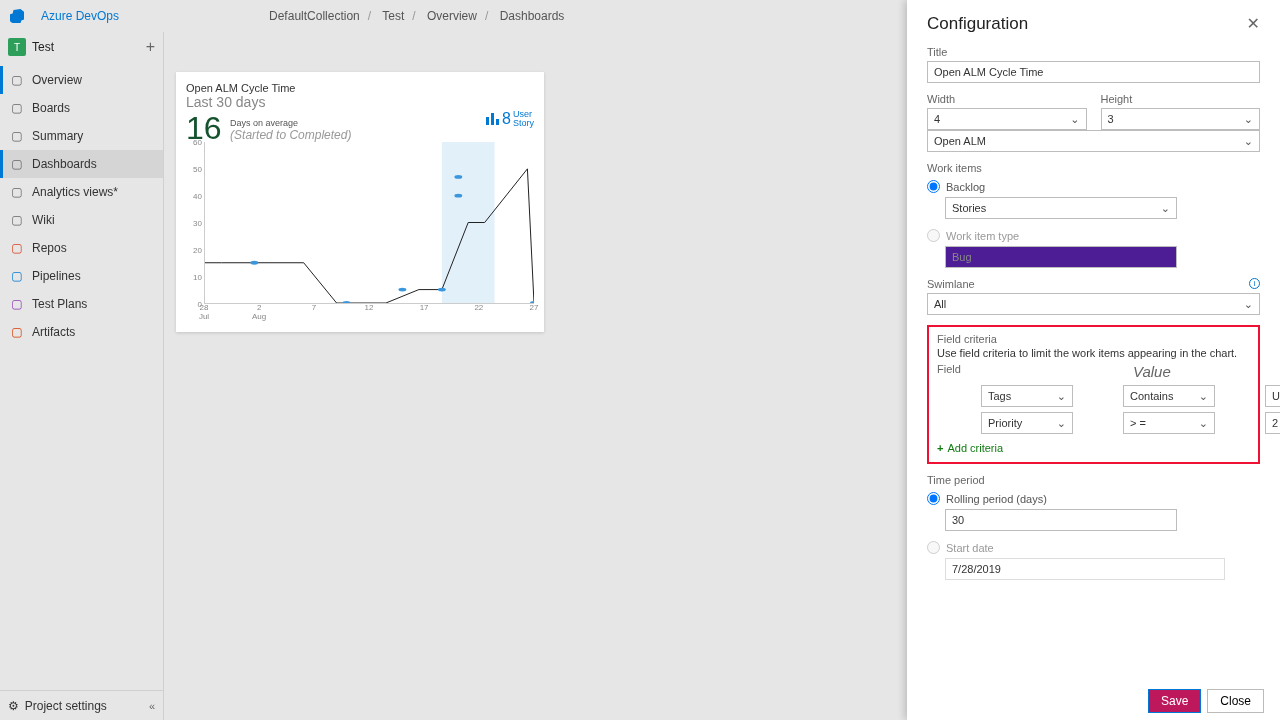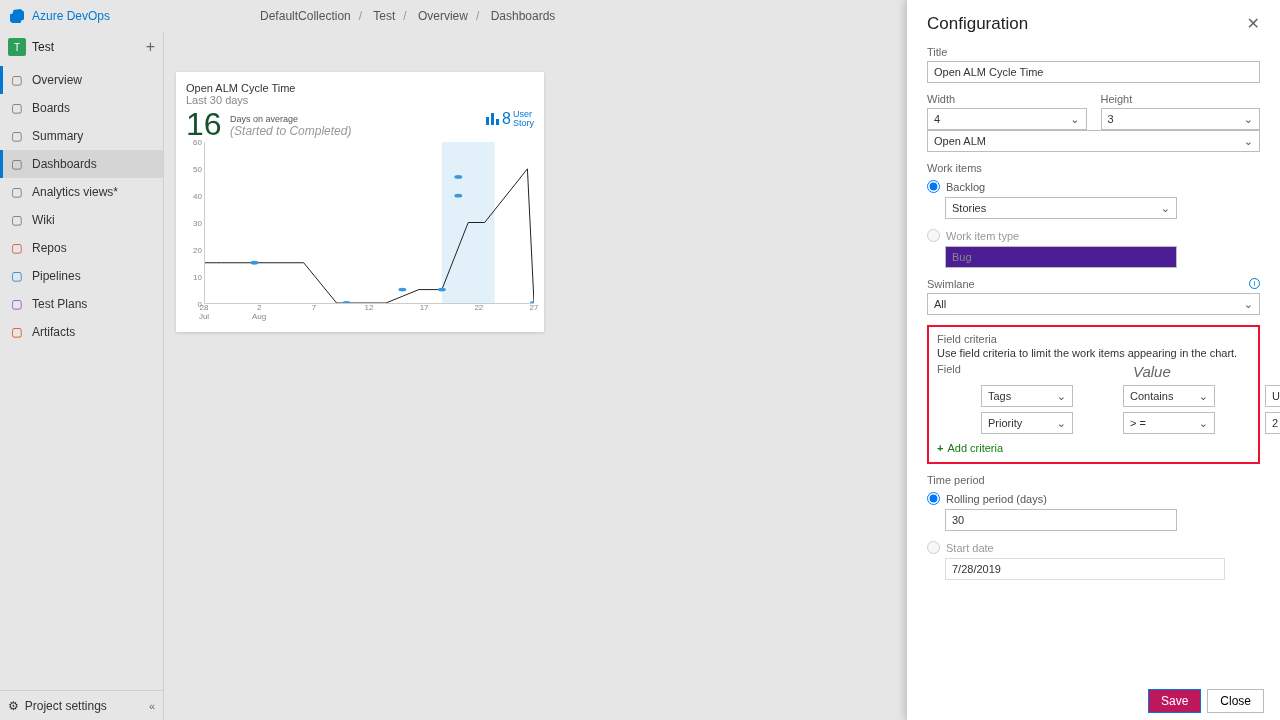--- a/index.html
+++ b/index.html
@@ -1,19 +1,19 @@
 <!DOCTYPE html>
 <html><head>
   <meta charset="utf-8">
   <style>
     * { box-sizing: border-box; margin: 0; padding: 0; font-family: "Segoe UI", Arial, sans-serif; }
     html, body { width: 1280px; height: 720px; overflow: hidden; background: #e6e6e6; }
     
     .topbar { position: absolute; left: 0; top: 0; right: 0; height: 32px; background: #e6e6e6; display: flex; align-items: center; padding-left: 10px; font-size: 12px; color: #555; }
-    .topbar .brand { color: #0078d4; font-weight: 500; display: flex; align-items: center; gap: 8px; margin-right: 150px; }
+    .topbar .brand { color: #0078d4; font-weight: 500; display: flex; align-items: center; gap: 17px; margin-right: 150px; }
     .topbar .brand svg { width: 14px; height: 14px; }
     .breadcrumb span.sep { margin: 0 8px; color: #999; }
     .breadcrumb span.link { cursor: pointer; }
     
     .sidebar { position: absolute; left: 0; top: 32px; width: 164px; bottom: 0; background: #e6e6e6; border-right: 1px solid #d0d0d0; display: flex; flex-direction: column; }
     .project-row { height: 30px; display: flex; align-items: center; padding: 0 8px; font-size: 12px; color: #222; justify-content: space-between; }
     .project-row .sq { width: 18px; height: 18px; background: #2e9e5b; color: #fff; font-size: 10px; display: flex; align-items: center; justify-content: center; border-radius: 2px; margin-right: 6px; }
     .project-row .name { flex: 1; }
     .project-row .plus { color: #666; font-size: 16px; cursor: pointer; }
     .nav { margin-top: 4px; }
@@ -22,21 +22,21 @@
     .nav-item.group { font-weight: 500; }
     .nav-item.sel { background: #d5d5d5; position: relative; }
     .nav-item.hl { position: relative; }
     .nav-item.hl::before { content: ""; position: absolute; left: 0; top: 0; bottom: 0; width: 3px; background: #0078d4; }
     .bottom { margin-top: auto; height: 30px; display: flex; align-items: center; padding: 0 8px; font-size: 12px; color: #333; justify-content: space-between; border-top: 1px solid #d0d0d0; }
     
     .canvas { position: absolute; left: 164px; top: 32px; right: 0; bottom: 0; background: #e6e6e6; }
     
     .widget { position: absolute; left: 12px; top: 40px; width: 368px; height: 260px; background: #fff; box-shadow: 0 1px 3px rgba(0,0,0,0.15); padding: 10px 10px 6px 10px; }
     .widget .title { font-size: 11px; color: #333; }
-    .widget .sub { font-size: 11px; color: #888; }
+    .widget .sub { font-size: 14px; color: #888; }
     .widget .big { font-size: 32px; font-weight: 300; color: #14532d; display: inline-block; }
     .widget .avg { display: inline-block; vertical-align: top; margin-top: 8px; margin-left: 4px; }
     .widget .avg .l1 { font-size: 9px; color: #555; }
     .widget .avg .l2 { font-size: 12px; color: #999; font-style: italic; }
     .widget .us { position: absolute; right: 10px; top: 38px; font-size: 9px; color: #0078d4; display: flex; align-items: center; gap: 2px; }
     .widget .us .n { font-size: 16px; }
     .chart { position: absolute; left: 10px; right: 10px; top: 70px; bottom: 12px; }
     .yaxis { position: absolute; left: 0; top: 0; bottom: 16px; width: 18px; font-size: 8px; color: #888; }
     .yaxis span { position: absolute; right: 2px; transform: translateY(-50%); }
     .plot { position: absolute; left: 18px; right: 0; top: 0; bottom: 16px; border-left: 1px solid #ccc; border-bottom: 1px solid #ccc; }

